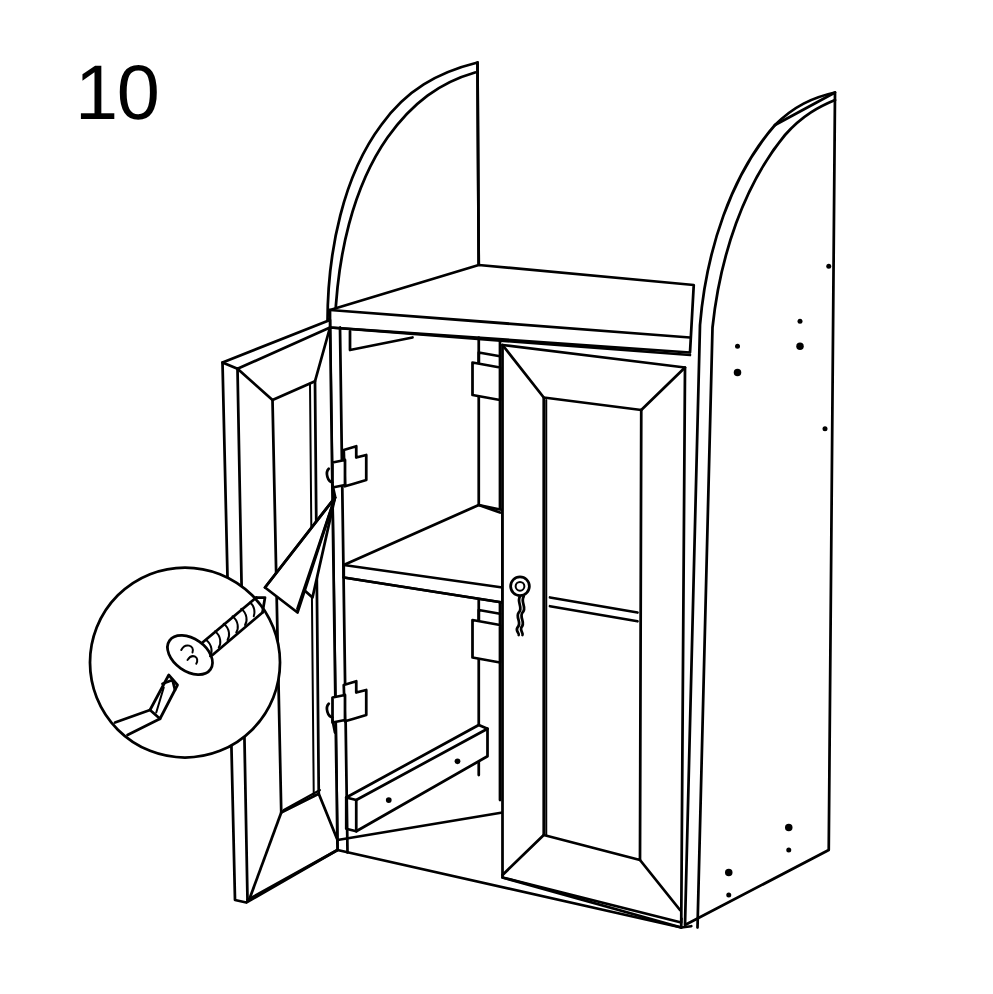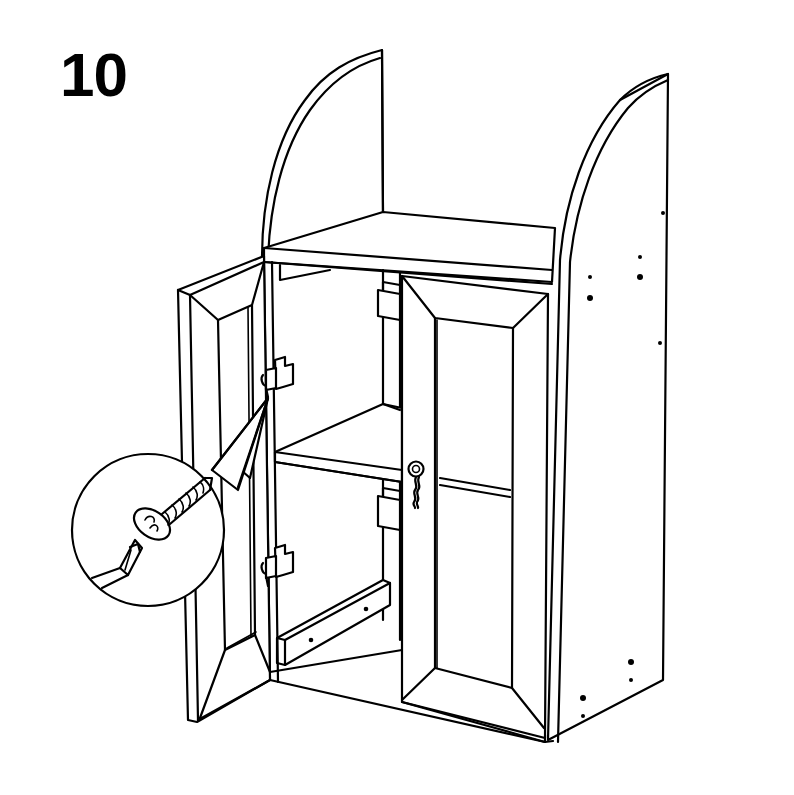--- a/index.html
+++ b/index.html
@@ -1,19 +1,19 @@
 <!DOCTYPE html>
 <html><head>
   <meta charset="utf-8">
   <style>
     html, body { margin: 0; padding: 0; background: #ffffff; }
     body { width: 794px; height: 795px; position: relative; overflow: hidden; font-family: "Liberation Sans", sans-serif; }
     .step-number {
       position: absolute; left: 60px; top: 44px;
-      font-family: "Liberation Sans", sans-serif; font-weight: bold;
+      font-family: "Liberation Sans", sans-serif; font-weight: normal;
       font-size: 62px; line-height: 1; color: #000; letter-spacing: -1px;
     }
     svg.drawing { position: absolute; left: 0; top: 0; }
     svg.drawing * { vector-effect: non-scaling-stroke; }
     .ln { fill: none; stroke: #000; stroke-width: 2.2; stroke-linejoin: round; stroke-linecap: round; }
     .lnt { fill: none; stroke: #000; stroke-width: 1.6; stroke-linejoin: round; stroke-linecap: round; }
     .fw { fill: #fff; stroke: #000; stroke-width: 2.2; stroke-linejoin: round; }
     .fwt { fill: #fff; stroke: #000; stroke-width: 1.6; stroke-linejoin: round; }
     .dot { fill: #000; }
   </style>

